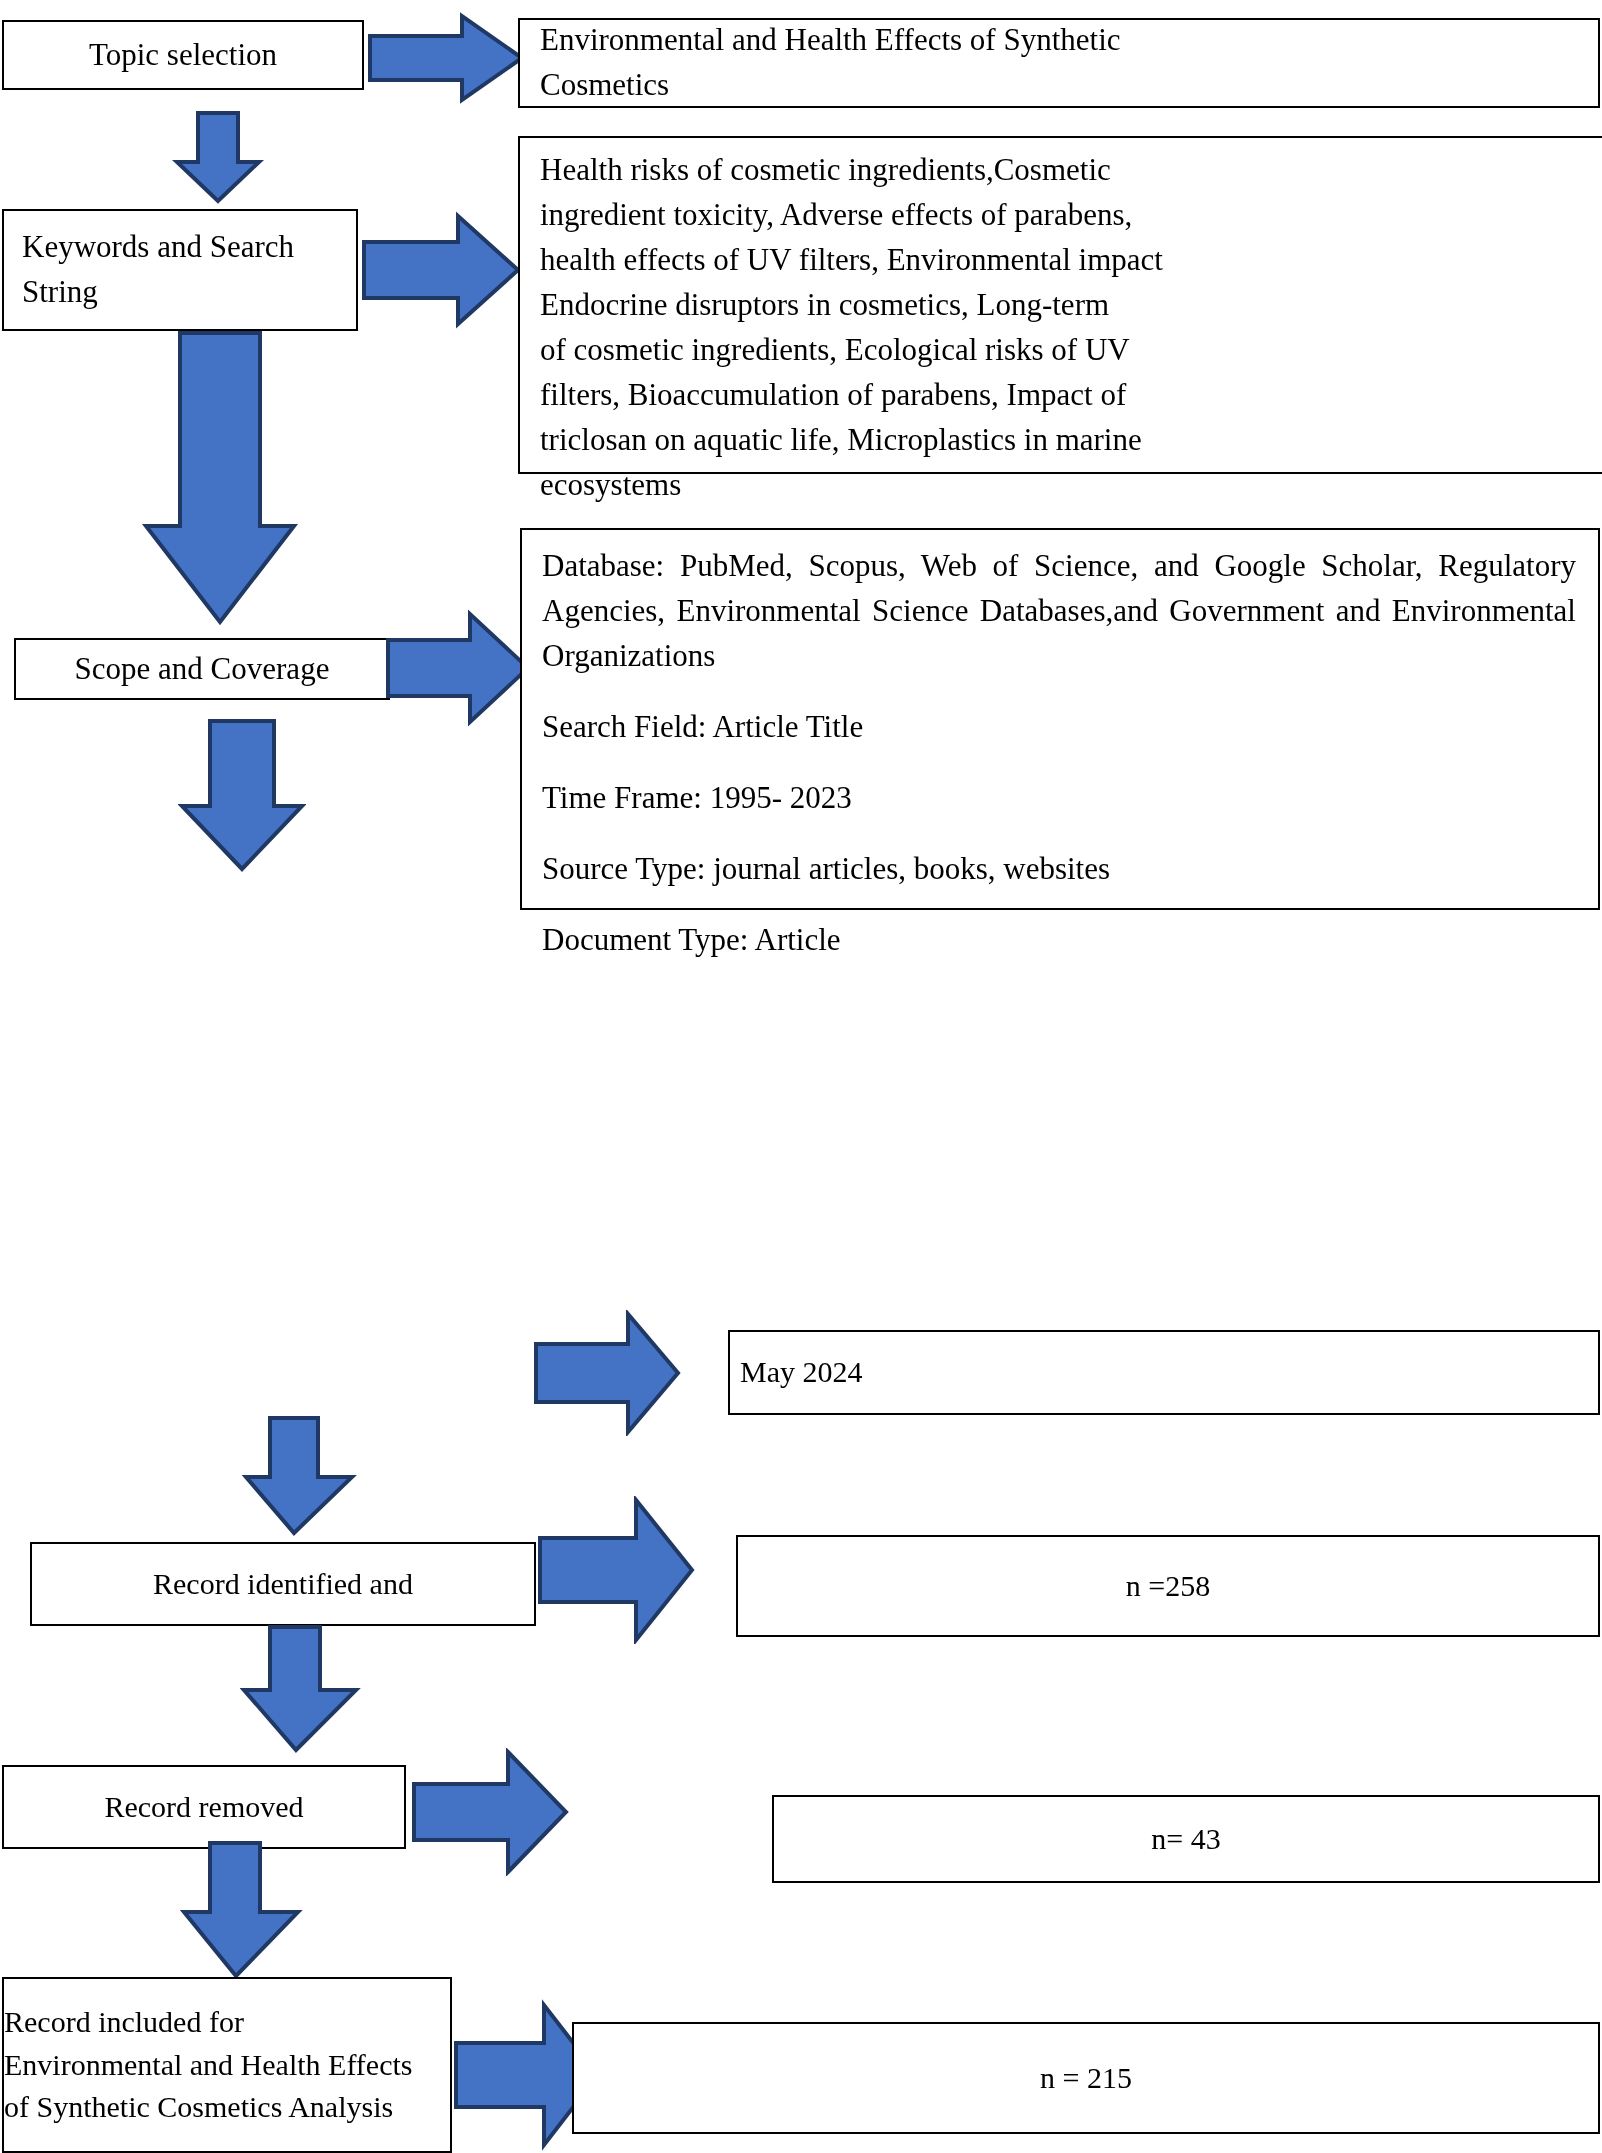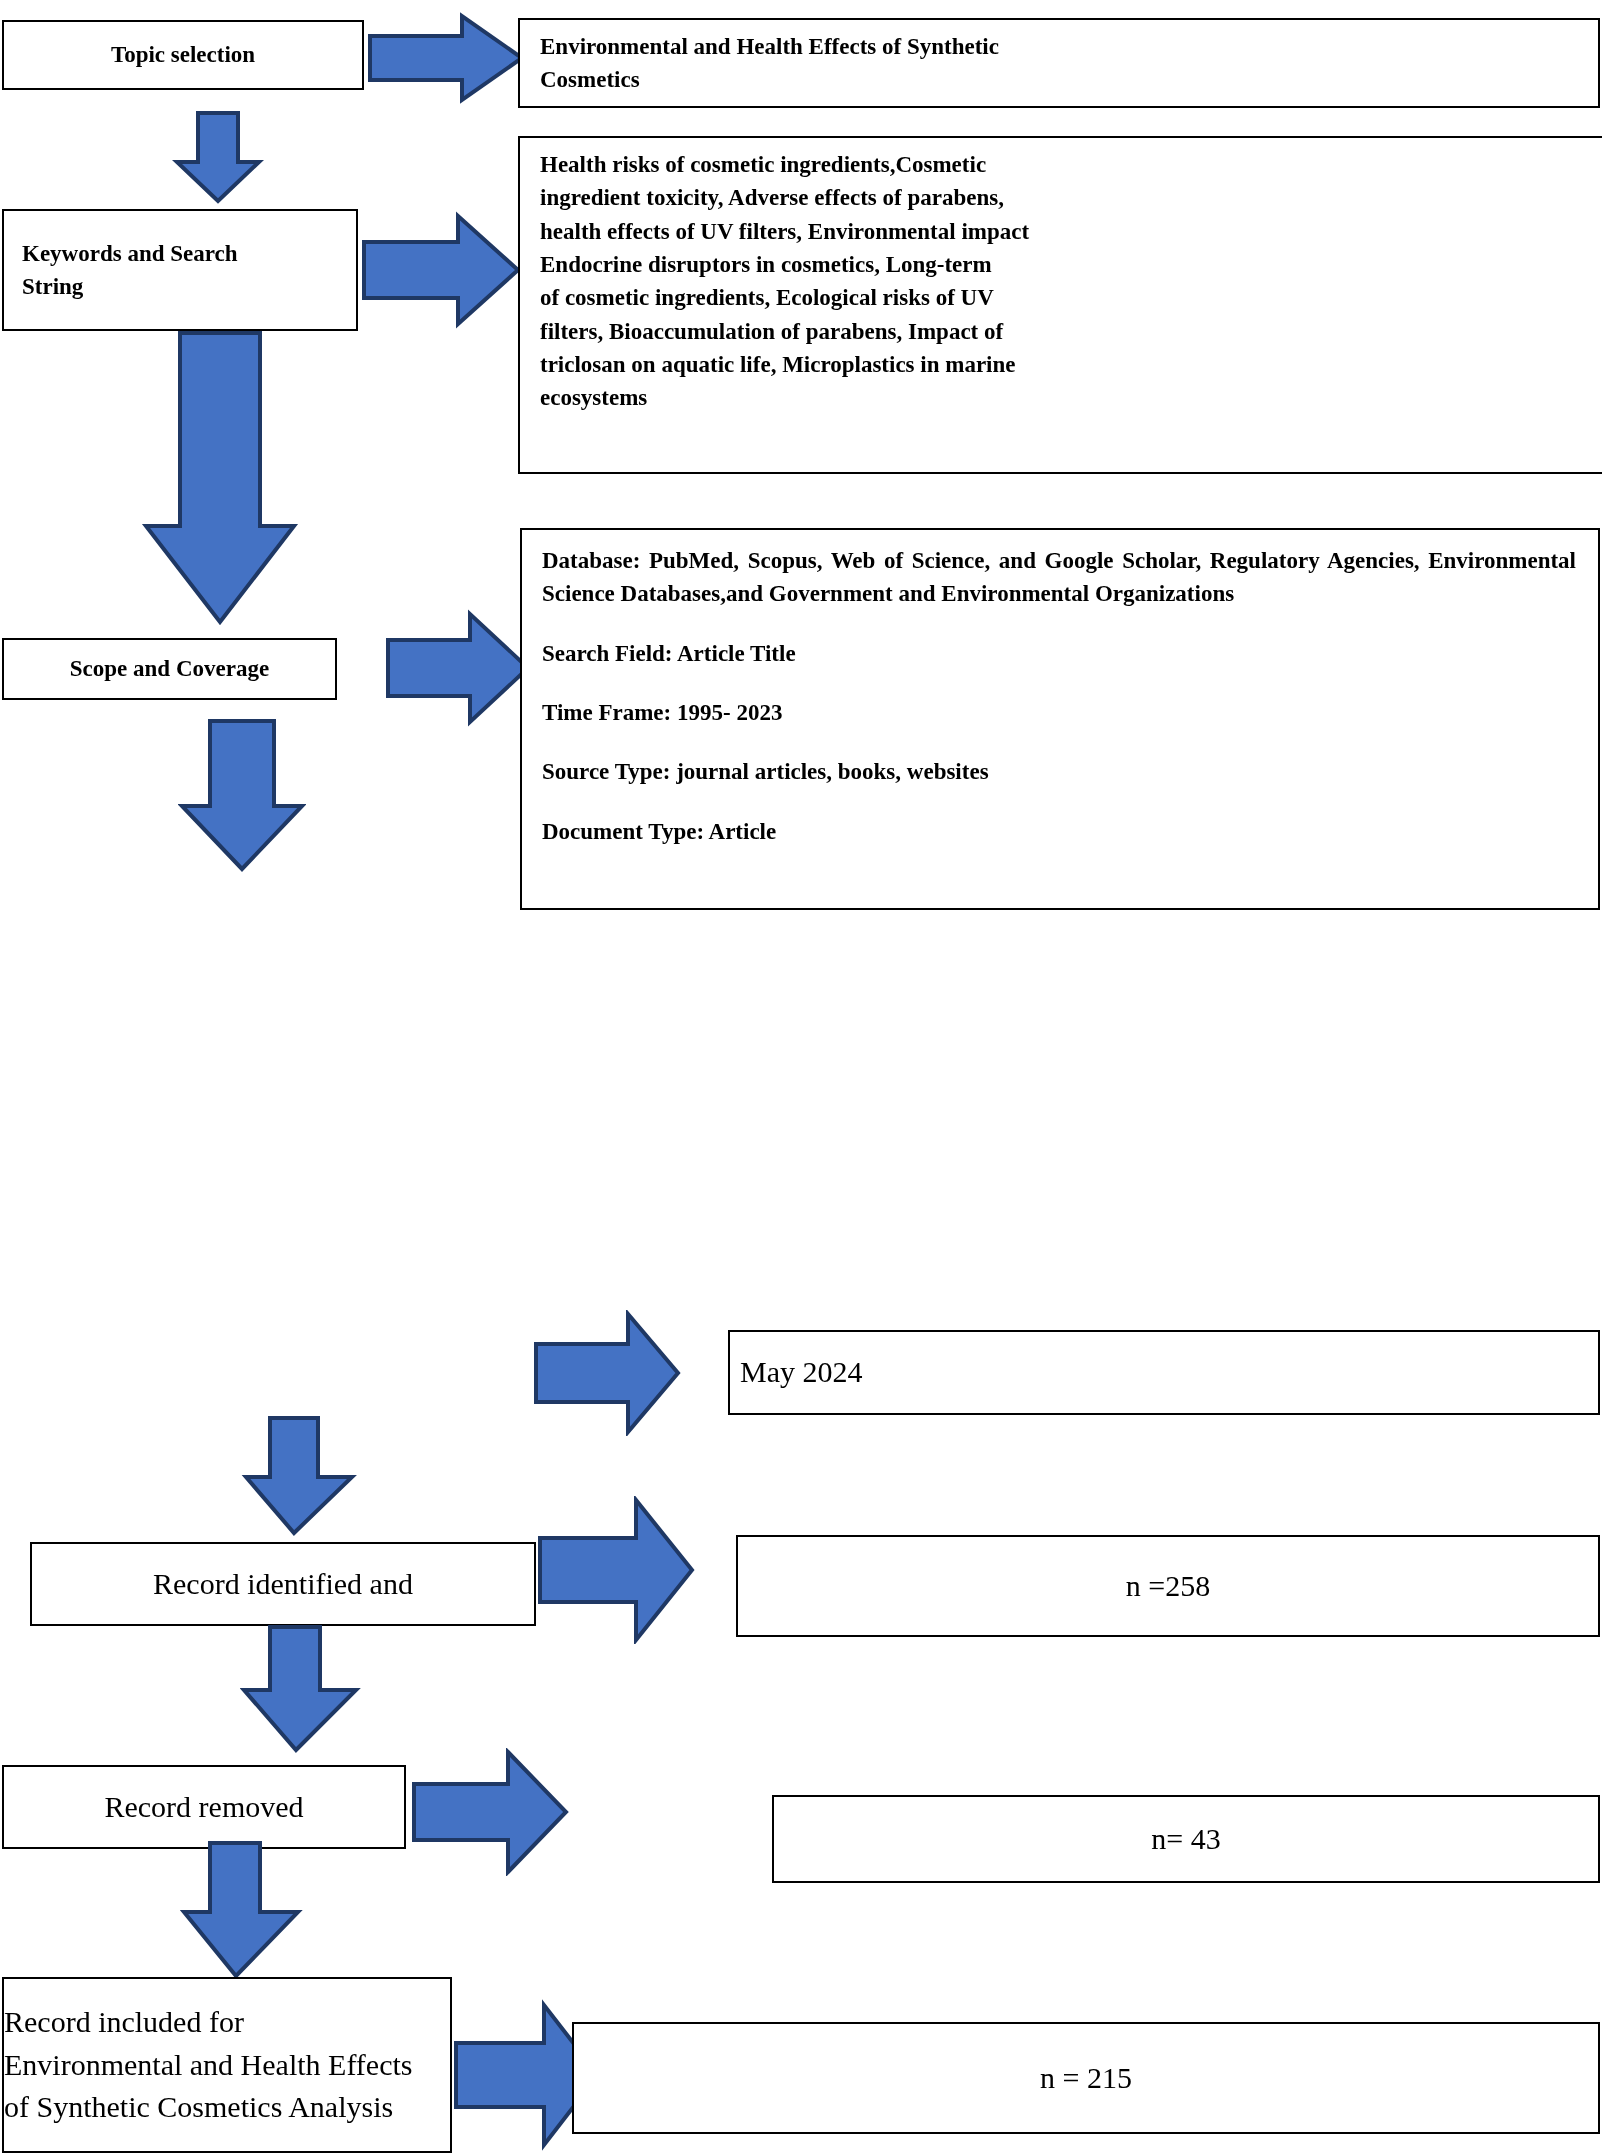--- a/index.html
+++ b/index.html
@@ -41,21 +41,21 @@
     justify-content: center;
     align-items: flex-start;
     text-align: left;
   }
   .just-text {
     justify-content: flex-start;
     align-items: stretch;
     text-align: justify;
   }
   .t29 { font-size: 30px; line-height: 1.42; }
-  .t30 { font-size: 23px; line-height: 1.45; font-weight: bold; }
+  .t30 { font-size: 31px; line-height: 1.45; }
   .pad-l { padding-left: 18px; padding-right: 16px; }
   .pad-lr { padding-left: 20px; padding-right: 14px; }
   .kw-line {
     display: block;
     white-space: nowrap;
   }
   .arrow {
     position: absolute;
   }
   .arrow svg { display: block; }
@@ -119,21 +119,21 @@
       <div class="kw-line">ecosystems</div>
     </div>
   </div>
 
   <div class="arrow" style="left:140px; top:330px; width:160px; height:296px;">
     <svg width="160" height="296" viewBox="0 0 160 296">
       <polygon points="40,3 120,3 120,196 154,196 80,292 6,196 40,196" fill="#4472C4" stroke="#1F3864" stroke-width="4"></polygon>
     </svg>
   </div>
 
-  <div class="box" style="left:2px; top:638px; width:335px; height:62px;">
+  <div class="box" style="left:14px; top:638px; width:376px; height:62px;">
     <div class="box-inner center-text t30">Scope and  Coverage</div>
   </div>
 
   <div class="arrow" style="left:384px; top:608px; width:148px; height:120px;">
     <svg width="148" height="120" viewBox="0 0 148 120">
       <polygon points="4,32 86,32 86,6 144,60 86,114 86,88 4,88" fill="#4472C4" stroke="#1F3864" stroke-width="4"></polygon>
     </svg>
   </div>
 
   <div class="box" style="left:520px; top:528px; width:1080px; height:382px;">

